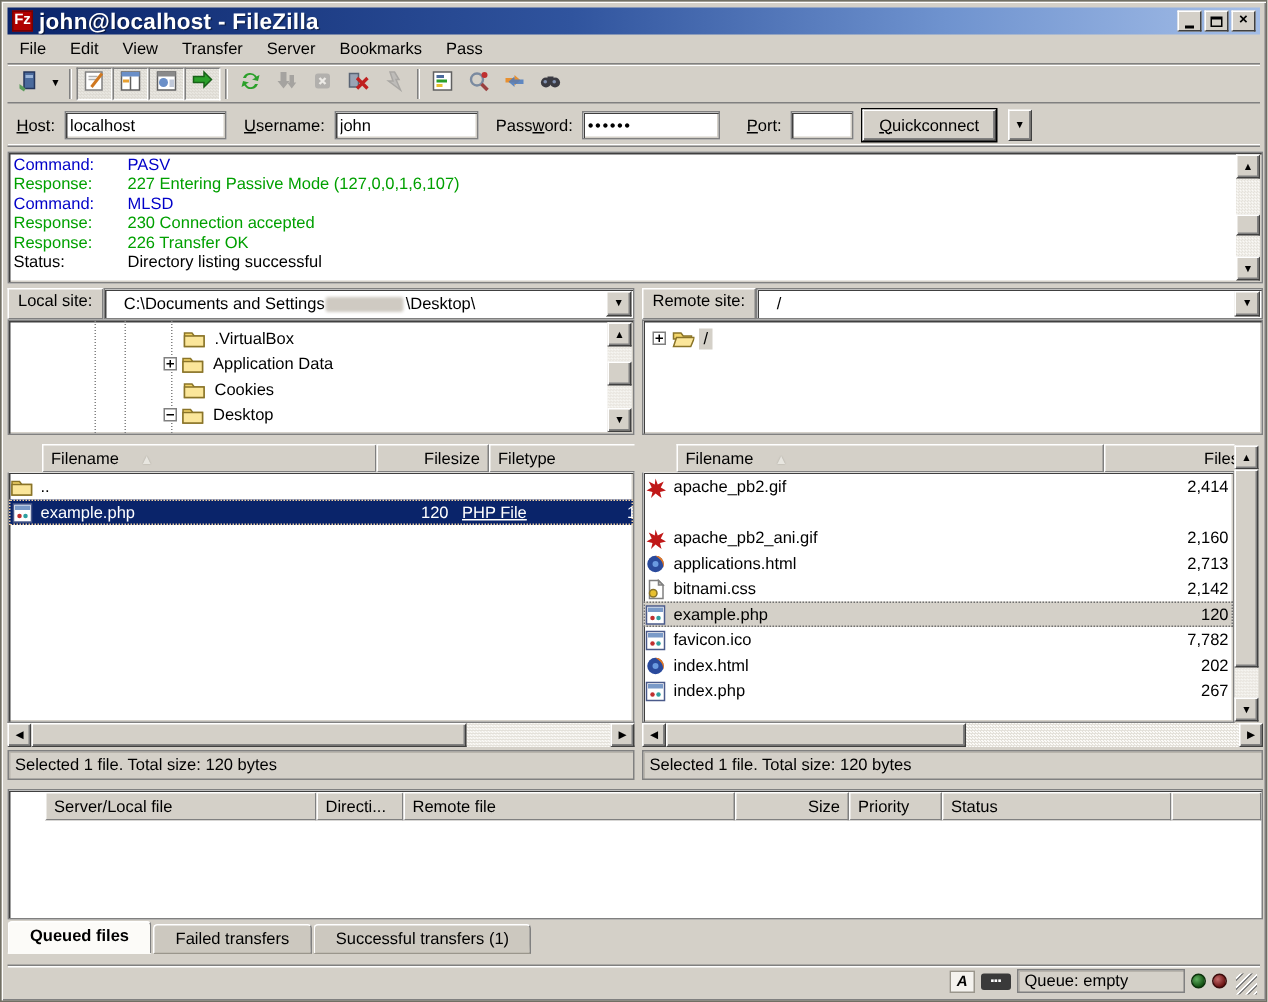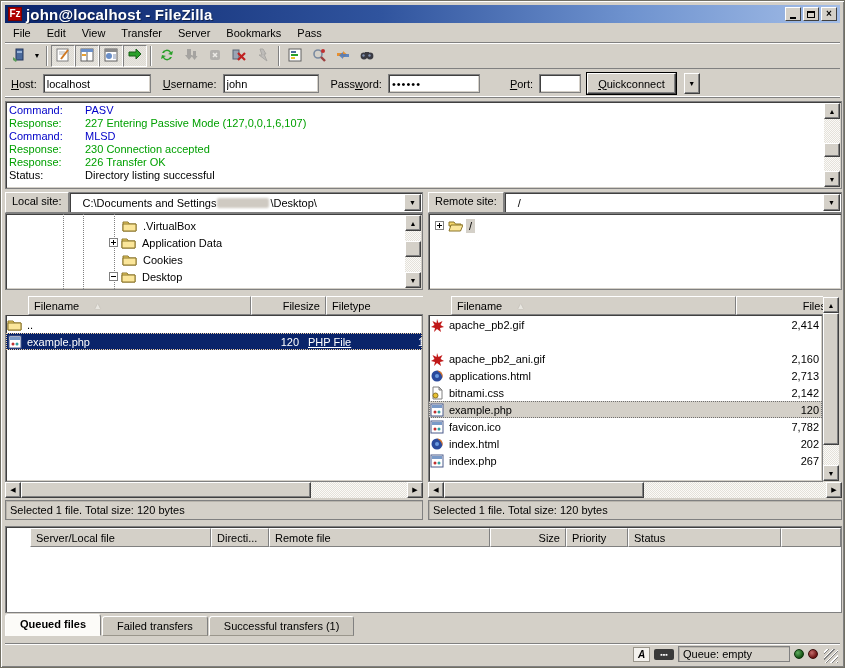--- a/index.html
+++ b/index.html
@@ -264,21 +264,21 @@
     </div>
   </div>
 
   <div class="qbar">
     <span class="qlabel"><span></span><u>H</u><span>ost:</span></span>
     <input class="tfield" style="width: 108px;" value="localhost">
     <span class="qlabel" style="margin-left:6px"><span></span><u>U</u><span>sername:</span></span>
     <input class="tfield" style="width: 96px;" value="john">
     <span class="qlabel" style="margin-left:6px"><span>Pass</span><u>w</u><span>ord:</span></span>
     <input class="tfield" style="width: 92px; letter-spacing: 1px;" value="••••••">
-    <span class="qlabel" style="margin-left:24px"><span></span><u>P</u><span>ort:</span></span>
+    <span class="qlabel" style="margin-left:12px"><span></span><u>P</u><span>ort:</span></span>
     <input class="tfield" style="width: 42px;" value="">
     <button class="qbtn"><span></span><u>Q</u><span>uickconnect</span></button>
     <div class="qdrop">▼</div>
   </div>
 
   <div class="log inset">
     <div style="position:absolute; left:1px; top:2px; right:18px;">
       <div class="log-line">
           <span class="log-label lt-command">Command:</span>
           <span class="lt-command">PASV</span>

